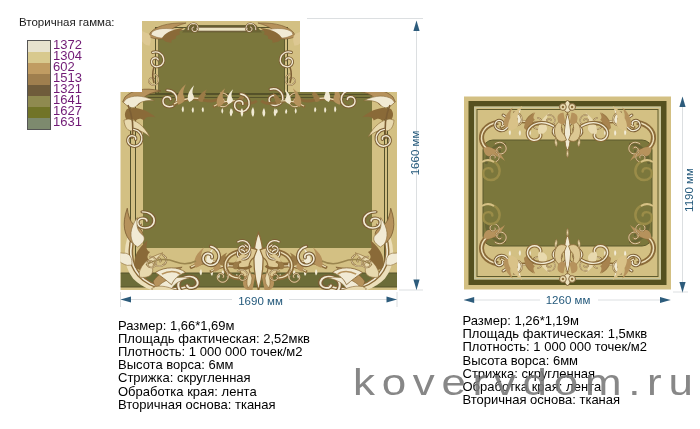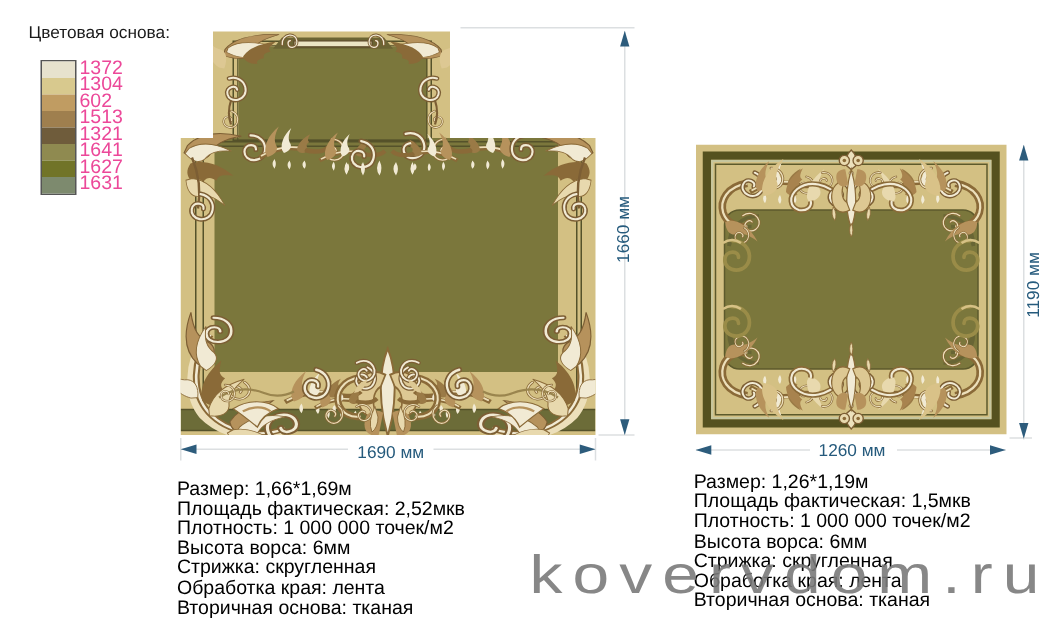--- a/index.html
+++ b/index.html
@@ -3,34 +3,34 @@
 <meta charset="utf-8">
 <style>
   html,body{margin:0;padding:0;background:#ffffff;width:700px;height:429px;overflow:hidden;}
   body{font-family:"Liberation Sans", sans-serif;position:relative;}
   .abs{position:absolute;}
   .spec{font-size:13px;line-height:13.2px;color:#000000;white-space:nowrap;}
 </style>
 </head>
 <body>
 
-<div class="abs" style="left:19px;top:16px;font-size:11.5px;color:#1a1a1a;">Цветовая основа:</div>
+<div class="abs" style="left:19px;top:16px;font-size:11.5px;color:#1a1a1a;">Вторичная гамма:</div>
 
 <div class="abs" style="left:27px;top:40px;width:22px;border:1px solid #555;">
   <div style="height:11px;background:#e7e2ce;"></div>
   <div style="height:11px;background:#d8c98e;"></div>
   <div style="height:11px;background:#c09c62;"></div>
   <div style="height:11px;background:#9f7f4e;"></div>
   <div style="height:11px;background:#6f5c3b;"></div>
   <div style="height:11px;background:#8f8a50;"></div>
   <div style="height:11px;background:#717428;"></div>
   <div style="height:11px;background:#7d8a6e;"></div>
 </div>
 
-<div class="abs" style="left:53px;top:39px;font-size:13px;line-height:11px;color:#ec4899;">
+<div class="abs" style="left:53px;top:39px;font-size:13px;line-height:11px;color:#701a75;">
 1372<br>1304<br>602<br>1513<br>1321<br>1641<br>1627<br>1631
 </div>
 
 <svg class="abs" style="left:118px;top:19px;" width="282" height="274" viewBox="0 0 282 274">
   <defs>
     <path id="curl" d="M0,-7.5 C4.8,-7.5 7.5,-4.2 7.5,-0.6 C7.5,2.9 5,5.2 1.8,5.2 C-1.1,5.2 -3.1,3.3 -3.1,0.9 C-3.1,-1.2 -1.6,-2.5 0.3,-2.5 C1.9,-2.5 2.8,-1.5 2.8,-0.3" fill="none" stroke-linecap="round"></path>
     <path id="leaf" d="M0,0 C3,-10 11,-19 26,-23 C17,-15 14,-9 14,-1 C13,5 8,8 0,6 Z"></path>
     <path id="leaf2" d="M0,0 C2,-8 8,-16 21,-21 C16,-14 16,-12 18,-9 C14,-7 13,-5 14,-1 C10,1 9,3 10,6 C5,7 2,5 0,0 Z"></path>
     <g id="curl2">
       <use href="#curl" stroke="#7c5e34" stroke-width="2.6"></use>

